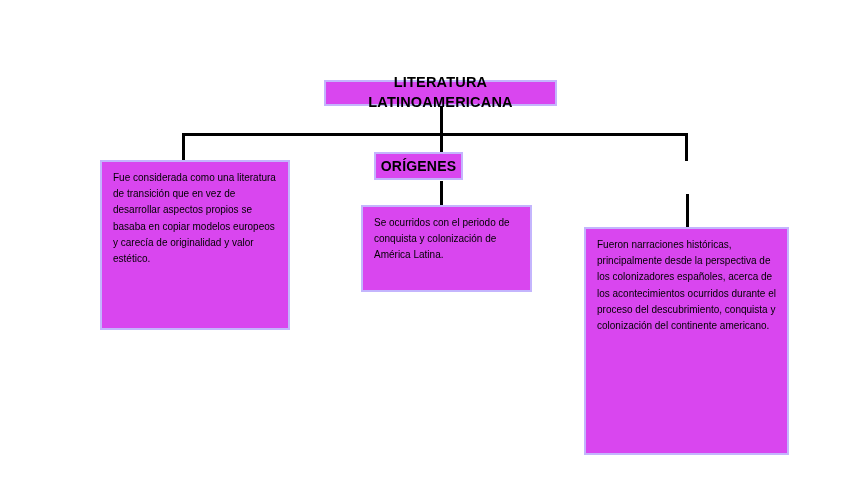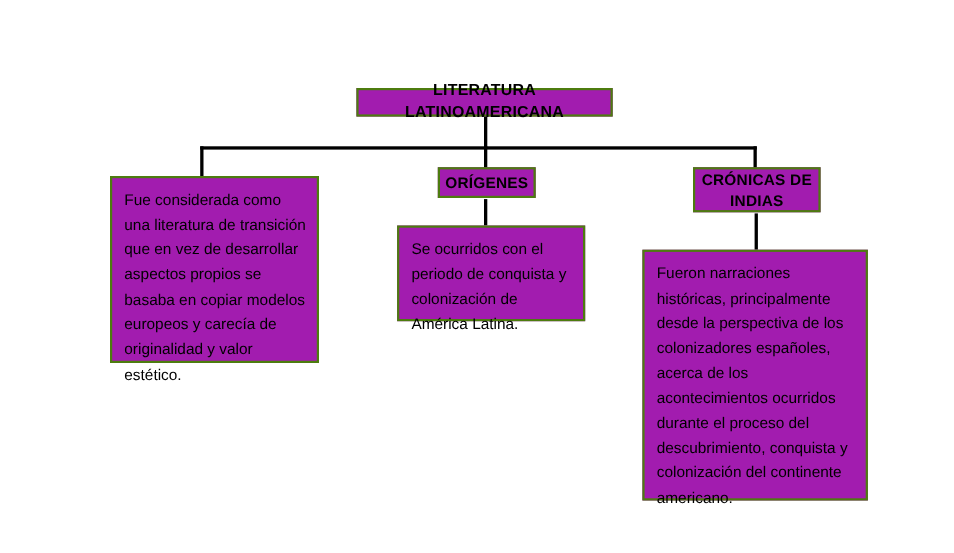--- a/index.html
+++ b/index.html
@@ -14,43 +14,43 @@
   #canvas {
     position: relative;
     width: 867px;
     height: 503px;
     background: #ffffff;
     overflow: hidden;
   }
   .node {
     position: absolute;
     box-sizing: border-box;
-    border: 2px solid #4d7c0f;
-    background: #a21caf;
+    border: 2px solid #c4b5fd;
+    background: #d946ef;
     display: flex;
     align-items: center;
     justify-content: center;
     text-align: center;
     line-height: 1.35;
   }
   .node.title-node {
     font-weight: bold;
     font-size: 14.5px;
     letter-spacing: 0.2px;
   }
   .node.branch-node {
     font-weight: bold;
     font-size: 14px;
     letter-spacing: 0.2px;
   }
   .node.text-node {
     align-items: flex-start;
     justify-content: flex-start;
     text-align: left;
-    font-size: 14px;
+    font-size: 10px;
     line-height: 1.62;
     padding: 8px 10px 8px 11px;
   }
   .node.text-node span {
     display: block;
     width: 100%;
   }
   .connector {
     position: absolute;
     background: #000000;
@@ -81,33 +81,30 @@
 
   <div class="elbow elbow-left" style="left:182px; top:133px; width:260px; height:28px;"></div>
   <div class="elbow elbow-right" style="left:440px; top:133px; width:248px; height:28px;"></div>
 
   <div class="connector" style="left:440px; top:133px; width:3px; height:21px;"></div>
 
   <div class="node text-node" style="left:100px; top:160px; width:190px; height:170px;">
     <span>Fue considerada como una literatura de transición que en vez de desarrollar aspectos propios se basaba en copiar modelos europeos y carecía de originalidad y valor estético.</span>
   </div>
 
-  <div class="node branch-node" style="left:398px; top:152px; width:89px; height:28px;">
+  <div class="node branch-node" style="left:374px; top:152px; width:89px; height:28px;">
     <span>ORÍGENES</span>
   </div>
 
   <div class="connector" style="left:440px; top:181px; width:3px; height:24px;"></div>
 
   <div class="node text-node" style="left:361px; top:205px; width:171px; height:87px;">
     <span>Se ocurridos con el periodo de conquista y colonización de América Latina.</span>
   </div>
 
-  <div class="node branch-node" style="left:630px; top:152px; width:116px; height:41px;">
-    <span>CRÓNICAS DE INDIAS</span>
-  </div>
 
   <div class="connector" style="left:686px; top:194px; width:3px; height:33px;"></div>
 
   <div class="node text-node" style="left:584px; top:227px; width:205px; height:228px;">
     <span>Fueron narraciones históricas, principalmente desde la perspectiva de los colonizadores españoles, acerca de los acontecimientos ocurridos durante el proceso del descubrimiento, conquista y colonización del continente americano.</span>
   </div>
 
 </div>
 
 </body></html>

